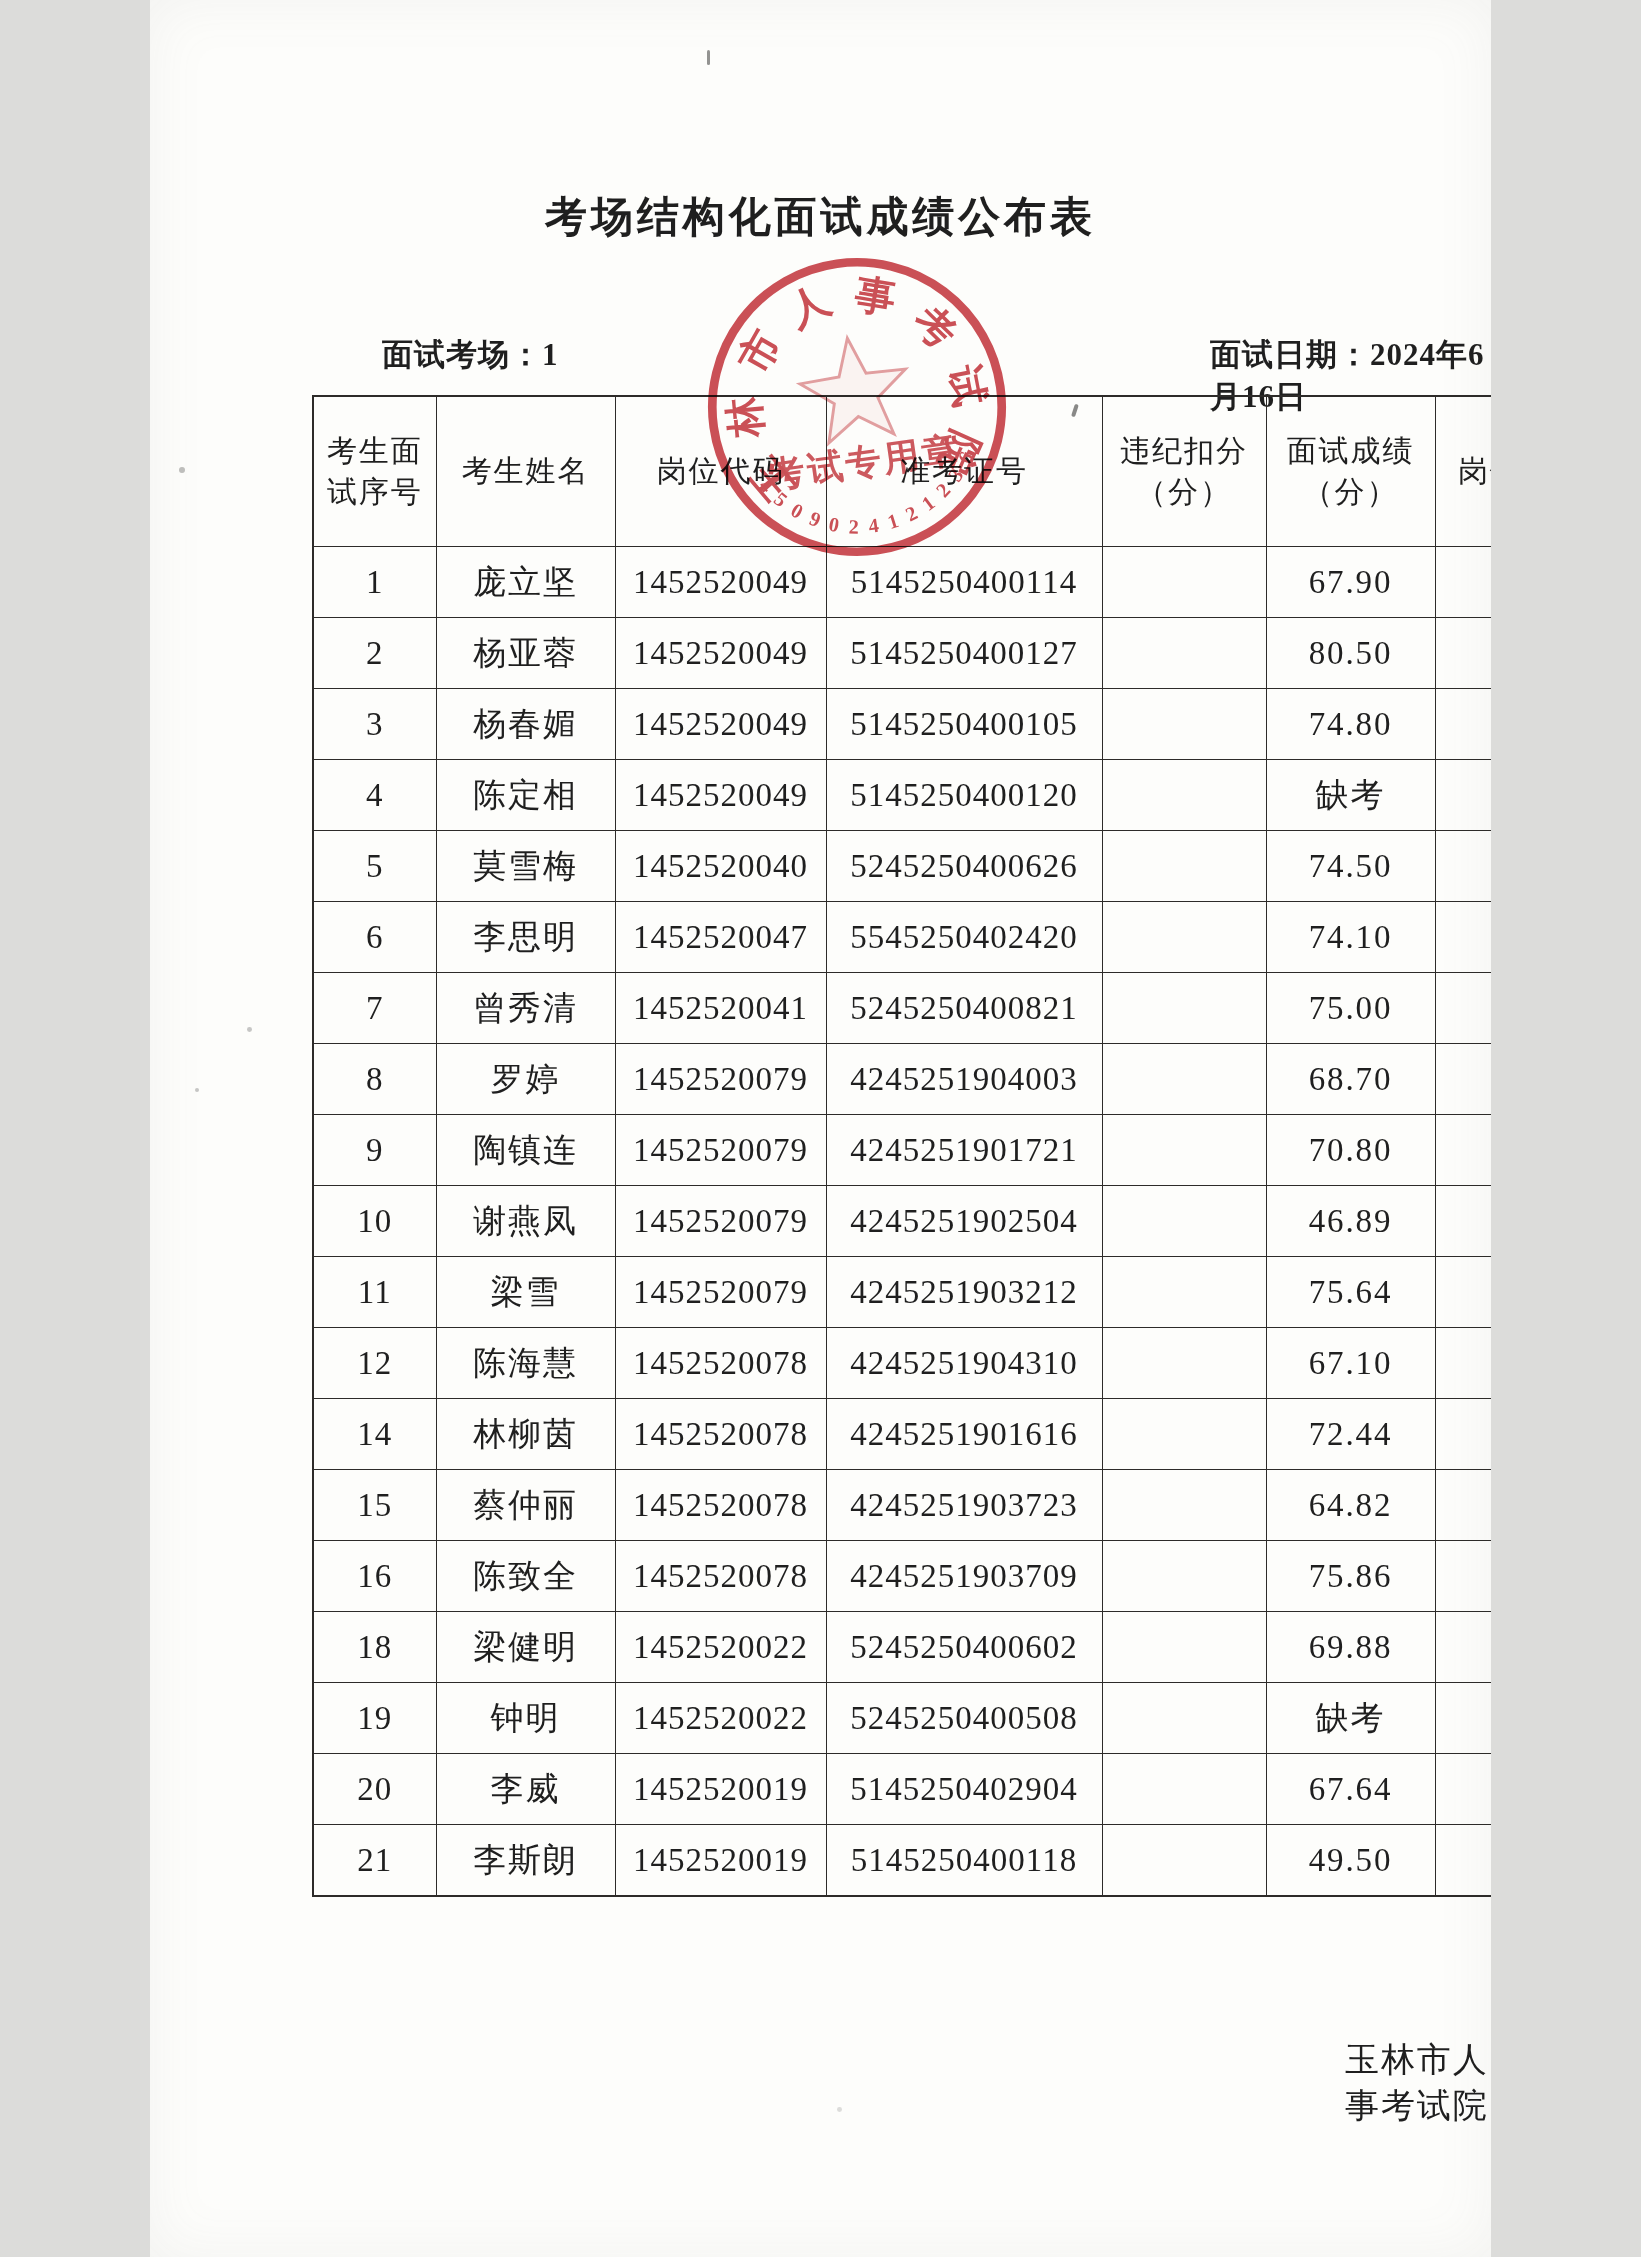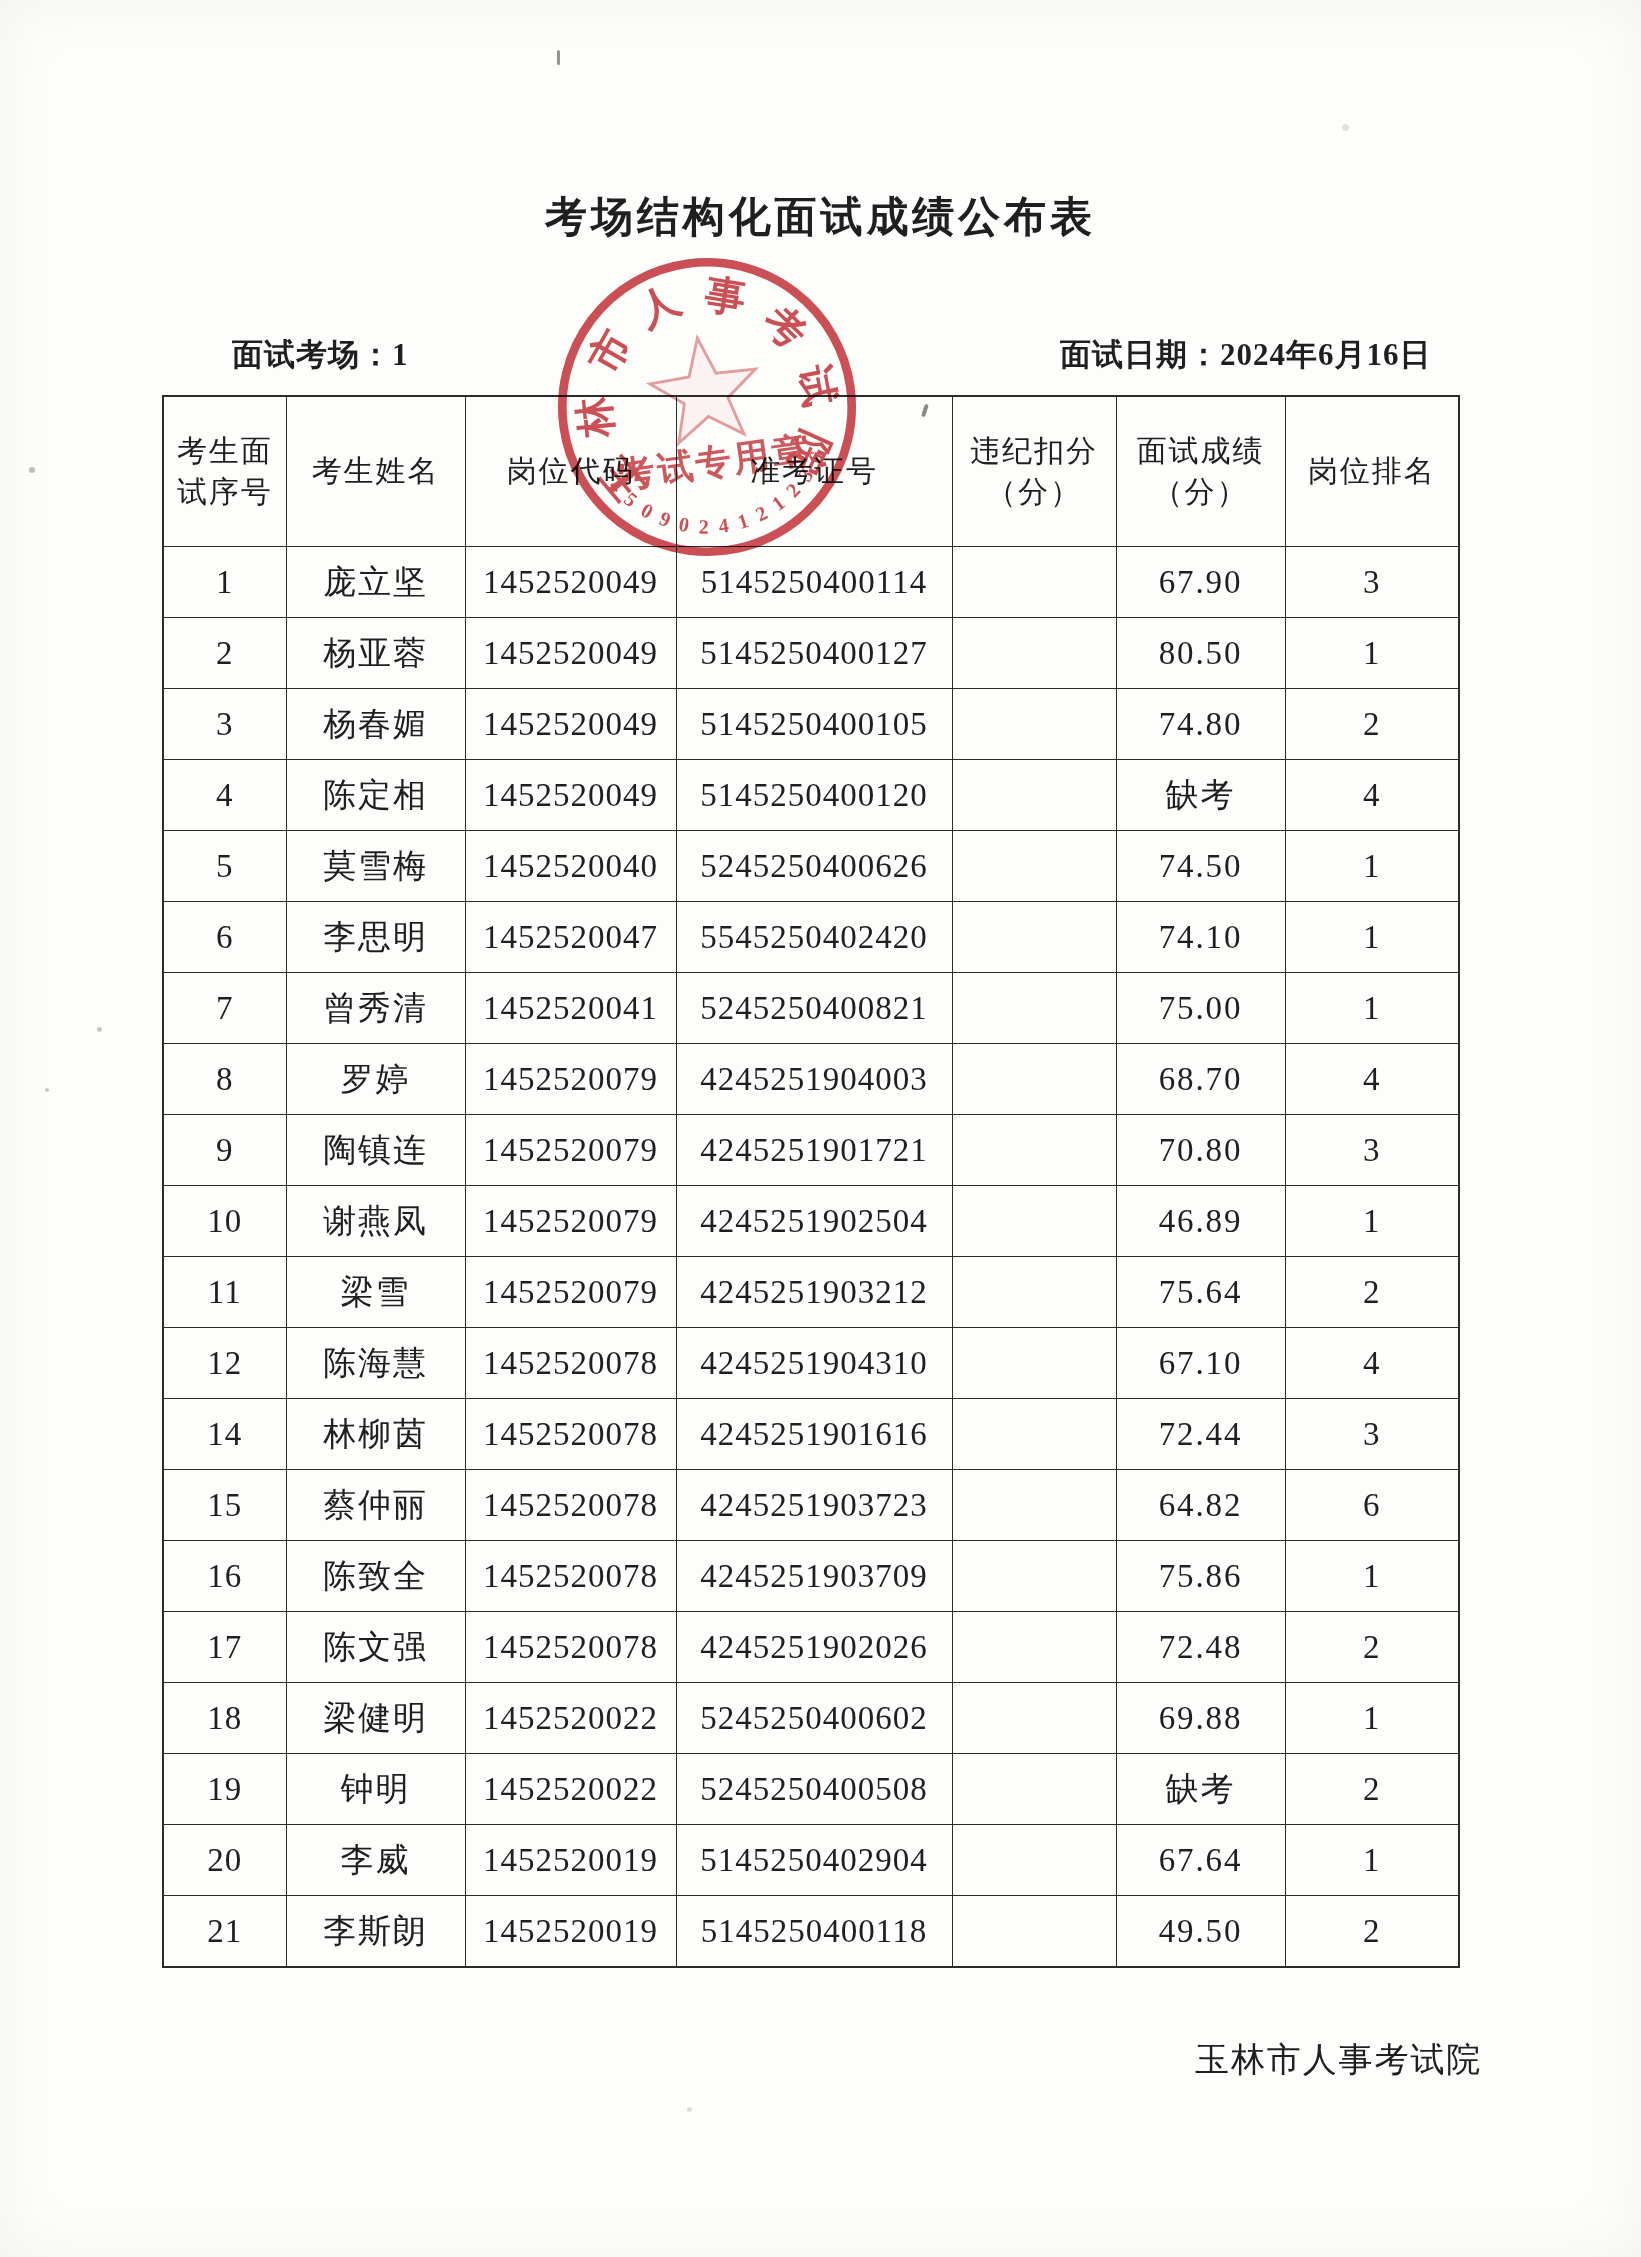--- a/index.html
+++ b/index.html
@@ -1,18 +1,18 @@
 <!DOCTYPE html>
 <html><head>
 <meta charset="utf-8">
 <style>
   html,body{margin:0;padding:0;background:#dcdcda;}
   .page{
     position:relative;
-    width:1641px;height:2257px;
+    width:1341px;height:2257px;
     margin:0 auto;
     background:#fdfdfb;
     box-shadow:inset 0 0 58px rgba(120,120,110,0.08);
     overflow:hidden;
     font-family:"Liberation Serif","DejaVu Serif",serif;
     color:#1f1f1f;
   }
   .doc-title{
     position:absolute;left:0;top:189px;width:100%;
     text-align:center;font-size:42px;font-weight:700;letter-spacing:3.9px;
@@ -216,29 +216,20 @@
           <td>6</td>
         </tr>
         <tr>
           <td>16</td>
           <td class="cjk">陈致全</td>
           <td>1452520078</td>
           <td>4245251903709</td>
           <td></td>
           <td class="cjk">75.86</td>
           <td>1</td>
-        </tr>
-        <tr>
-          <td>17</td>
-          <td class="cjk">陈文强</td>
-          <td>1452520078</td>
-          <td>4245251902026</td>
-          <td></td>
-          <td class="cjk">72.48</td>
-          <td>2</td>
         </tr>
         <tr>
           <td>18</td>
           <td class="cjk">梁健明</td>
           <td>1452520022</td>
           <td>5245250400602</td>
           <td></td>
           <td class="cjk">69.88</td>
           <td>1</td>
         </tr>

